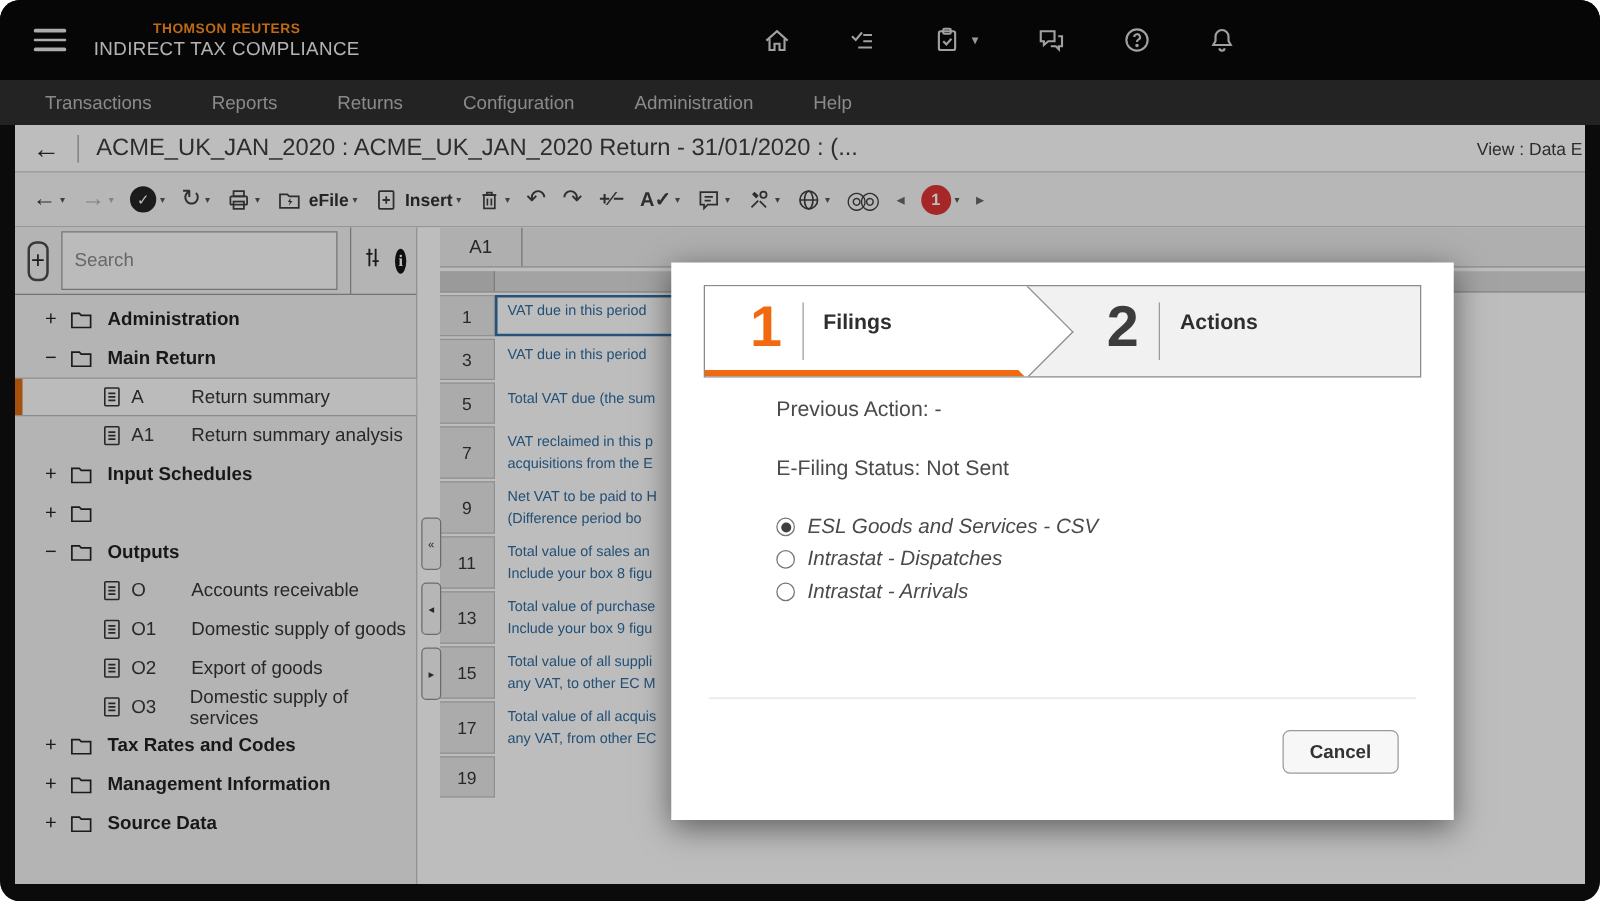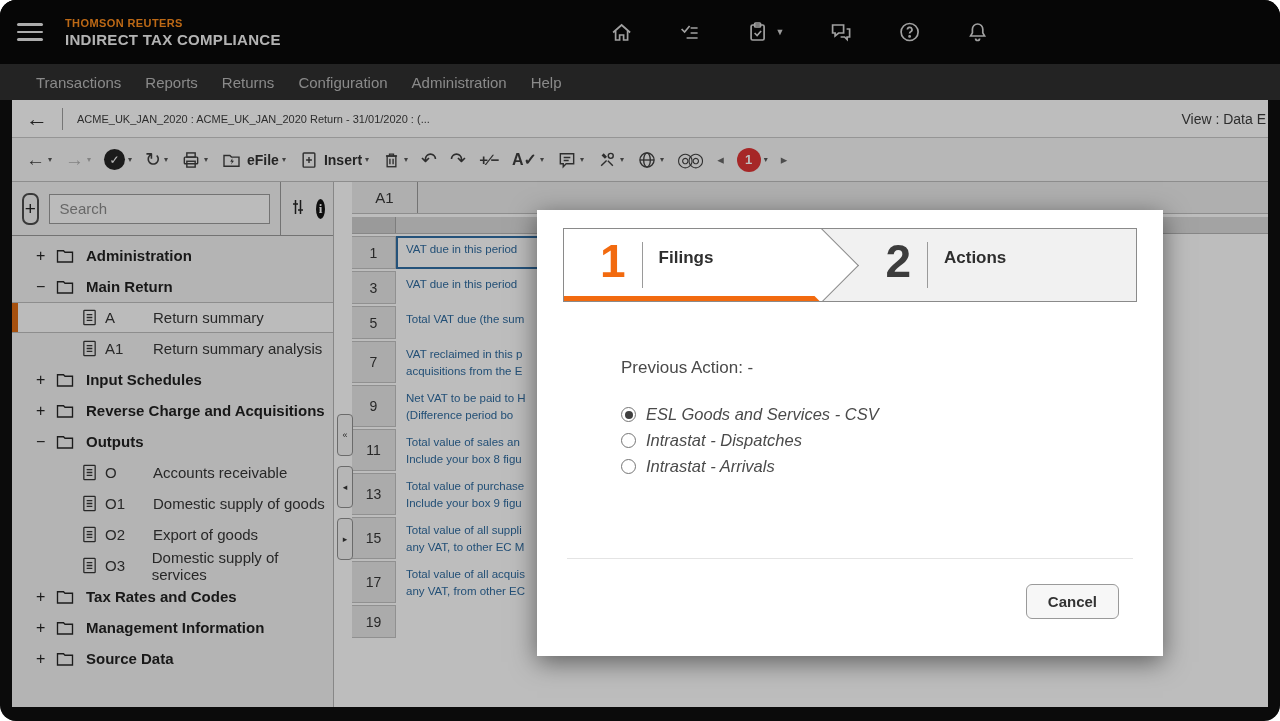--- a/index.html
+++ b/index.html
@@ -1,43 +1,43 @@
 <!DOCTYPE html>
 <html><head>
 <meta charset="utf-8">
 <style>
   * { margin:0; padding:0; box-sizing:border-box; }
   html,body { width:1280px; height:721px; background:#fff; font-family:"Liberation Sans", sans-serif; }
   .window { position:absolute; left:0; top:0; width:1280px; height:721px; background:#0b0b0b;
             border-radius:16px; overflow:hidden; }
 
   
-  .hdr { height:64px; background:#050505; display:flex; align-items:center; padding-left:17px; position:relative; }
+  .hdr { height:64px; background:#050505; display:flex; align-items:center; padding-left:27px; position:relative;text-align:center; }
   .burger { width:26px; height:18px; display:flex; flex-direction:column; justify-content:space-between; cursor:pointer; }
   .burger div { height:2.6px; background:#e8e8e8; border-radius:2px; }
   .brand { margin-left:22px; }
   .brand .b1 { color:#ff8c1a; font-size:11px; font-weight:bold; letter-spacing:.4px; }
-  .brand .b2 { color:#f2f2f2; font-size:15px; font-weight:bold; letter-spacing:.3px; margin-top:2px; }
+  .brand .b2 { color:#f2f2f2; font-size:15px; font-weight:normal; letter-spacing:.3px; margin-top:2px; }
   .hicons { position:absolute; left:50%; transform:translateX(-8%); top:0; height:64px; display:flex; align-items:center; gap:44px; }
   .hicons svg { display:block; }
   .hcar { color:#cfcfcf; font-size:9px; margin-left:-38px; }
 
   
-  .menubar { height:36px; background:#2d2d2d; display:flex; align-items:center; padding-left:36px; gap:24px; }
+  .menubar { height:36px; background:#2d2d2d; display:flex; align-items:center; padding-left:36px; gap:48px; }
   .menubar span { color:#b9b9b9; font-size:15px; cursor:pointer; }
 
   
   .frame { height:621px; padding:0 12px 14px; }
   .appbody { height:607px; background:#fff; display:flex; flex-direction:column; }
 
   
   .crumb { height:38px; background:#fff; border-bottom:1px solid #c9c9c9; display:flex; align-items:center; padding:0 0 0 14px; position:relative; }
   .crumb .back { font-size:22px; color:#2b2b2b; line-height:1; cursor:pointer; }
   .crumb .cdiv { width:1px; height:22px; background:#9e9e9e; margin:0 14px; }
-  .crumb .ttl { font-size:11px; color:#3a3a3a; }
+  .crumb .ttl { font-size:19px; color:#3a3a3a; }
   .crumb .view { position:absolute; right:2px; font-size:14px; color:#3a3a3a; white-space:nowrap; }
 
   
   .tbar { height:44px; background:#f7f7f7; border-bottom:1px solid #bdbdbd; display:flex; align-items:center; padding-left:14px; gap:4px; }
   .tg { display:flex; align-items:center; gap:3px; margin-right:9px; cursor:pointer; }
   .tg .gl { font-size:19px; color:#3c3c3c; line-height:1; }
   .tg .gl.dis { color:#b0b0b0; }
   .tg .car { font-size:8px; color:#555; }
   .tg .lbl { font-size:14px; font-weight:bold; color:#2e2e2e; margin-left:2px; }
   .ckc { width:21px; height:21px; border-radius:50%; background:#222; color:#fff; font-size:12px;
@@ -50,21 +50,21 @@
   .oo { font-size:19px; color:#3c3c3c; letter-spacing:-6px; margin-right:6px; }
 
   
   .mainrow { flex:1; display:flex; position:relative; background:#fff; }
 
   
   .sbar { width:322px; border-right:1px solid #b5b5b5; background:#f3f3f3; display:flex; flex-direction:column; }
   .stop { height:54px; border-bottom:1px solid #9a9a9a; display:flex; align-items:center; padding:0 8px 0 10px; }
   .addbtn { width:32px; height:32px; border:2px solid #4a4a4a; border-radius:7px; background:transparent;
             font-size:19px; color:#222; display:flex; align-items:center; justify-content:center; cursor:pointer; }
-  .sinput { flex:1; height:30px; margin-left:10px; border:1px solid #9a9a9a; background:#fdfdfd; padding:0 10px;
+  .sinput { flex:1; height:47px; margin-left:10px; border:1px solid #9a9a9a; background:#fdfdfd; padding:0 10px;
             font-size:15px; color:#444; font-family:"Liberation Sans",sans-serif; }
   .sinput::placeholder { color:#8a8a8a; }
   .sdiv { width:1px; height:54px; background:#9a9a9a; margin:0 8px 0 10px; }
   .infoc { width:20px; height:20px; border-radius:50%; background:#111; color:#fff; font-size:13px; font-weight:bold;
            font-family:"Liberation Serif",serif; display:flex; align-items:center; justify-content:center; margin-left:8px; cursor:pointer; }
   .tree { padding-top:4px; }
   .trow { height:31px; display:flex; align-items:center; font-size:15px; color:#1d1d1d; cursor:pointer; position:relative; }
   .trow.folder { padding-left:24px; font-weight:bold; }
   .trow.folder .exp { width:20px; font-size:16px; font-weight:normal; color:#222; }
   .trow.folder svg { margin-right:12px; }
@@ -104,21 +104,21 @@
   .step1 { width:45%; background:#fff; border-bottom:5px solid #f26a0f; display:flex; align-items:flex-start;
            padding:11px 0 0 36px; position:relative; }
   .chev { position:absolute; right:-27px; top:10px; width:53px; height:53px; background:#fff;
           border-top:1px solid #8a8a8a; border-right:1px solid #8a8a8a; transform:rotate(45deg); }
   .step2 { flex:1; display:flex; align-items:flex-start; padding:11px 0 0 64px; }
   .snum { font-size:46px; font-weight:bold; line-height:.95; }
   .snum.orange { color:#f26a0f; }
   .snum.grey { color:#3c3c3c; }
   .svline { width:1px; height:46px; background:#9a9a9a; margin:2px 16px 0; }
   .slab { font-size:17px; font-weight:bold; color:#2e2e2e; padding-top:8px; }
-  .mbody { padding:56px 0 0 84px; }
+  .mbody { padding:16px 0 0 84px; }
   .mline { font-size:17px; color:#4a4a4a; margin-bottom:27px; }
   .opts { margin-top:14px; }
   .opt { display:flex; align-items:center; font-size:16.5px; color:#4a4a4a; margin-bottom:7px; cursor:pointer;font-style:italic; }
   .radio { width:15px; height:15px; border:1.5px solid #757575; border-radius:50%; margin-right:10px; position:relative; flex:0 0 auto; }
   .radio.on::after { content:''; position:absolute; inset:2.5px; background:#3f3f3f; border-radius:50%; }
   .mdivider { position:absolute; left:30px; right:30px; top:348px; border-top:1px solid #e4e4e4; }
   .cancel { position:absolute; right:44px; top:374px; padding:8px 21px; background:#f7f7f7; border:1px solid #9a9a9a;
             border-radius:6px; font-size:15px; font-weight:bold; color:#333; cursor:pointer; font-family:"Liberation Sans",sans-serif; }
   svg { flex:0 0 auto; }
 </style>
@@ -348,21 +348,20 @@
                 <svg width="18" height="16" viewBox="0 0 24 20" fill="none" stroke="#222" stroke-width="1.8">
                   <path d="M2 3h8l2 2h10v13H2z"></path>
                 </svg>
                 <span>Input Schedules</span>
               </div>
             <div class="trow folder">
                 <span class="exp">+</span>
                 <svg width="18" height="16" viewBox="0 0 24 20" fill="none" stroke="#222" stroke-width="1.8">
                   <path d="M2 3h8l2 2h10v13H2z"></path>
                 </svg>
-                <span>Reverse Charge and Acquisitions</span>
               </div>
             <div class="trow folder">
                 <span class="exp">−</span>
                 <svg width="18" height="16" viewBox="0 0 24 20" fill="none" stroke="#222" stroke-width="1.8">
                   <path d="M2 3h8l2 2h10v13H2z"></path>
                 </svg>
                 <span>Outputs</span>
               </div>
             <div class="trow doc">
                 <svg width="15" height="17" viewBox="0 0 20 24" fill="none" stroke="#333" stroke-width="1.8">
@@ -490,20 +489,21 @@
         <span class="chev"></span>
       </div>
       <div class="step2">
         <span class="snum grey">2</span>
         <span class="svline"></span>
         <span class="slab">Actions</span>
       </div>
     </div>
     <div class="mbody">
       <div class="mline">Previous Action: -</div>
+      <div class="mline">E-Filing Status: Not Sent</div>
       <div class="opts">
         <div class="opt">
             <span class="radio on"></span>
             <span>ESL Goods and Services - CSV</span>
           </div>
         <div class="opt">
             <span class="radio"></span>
             <span>Intrastat - Dispatches</span>
           </div>
         <div class="opt">

